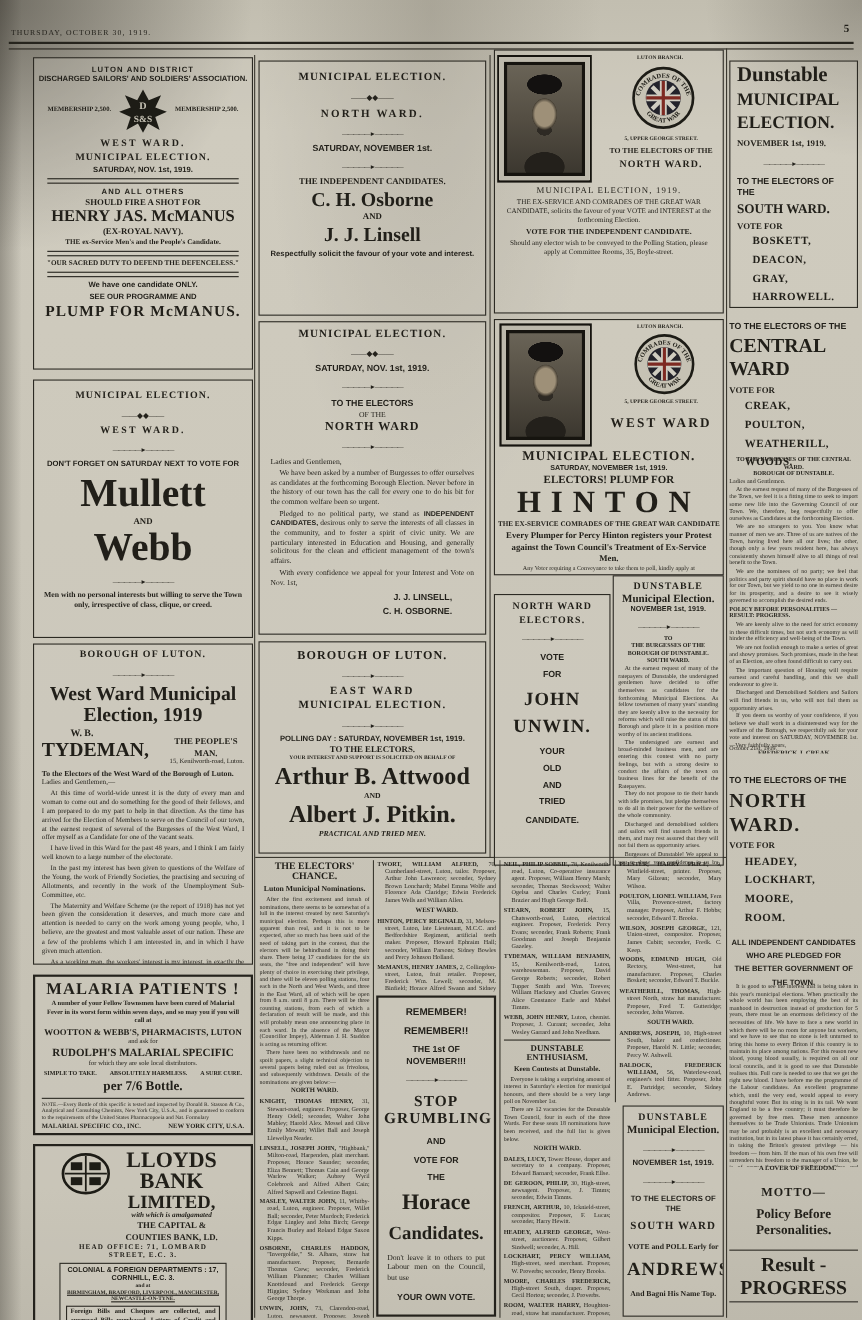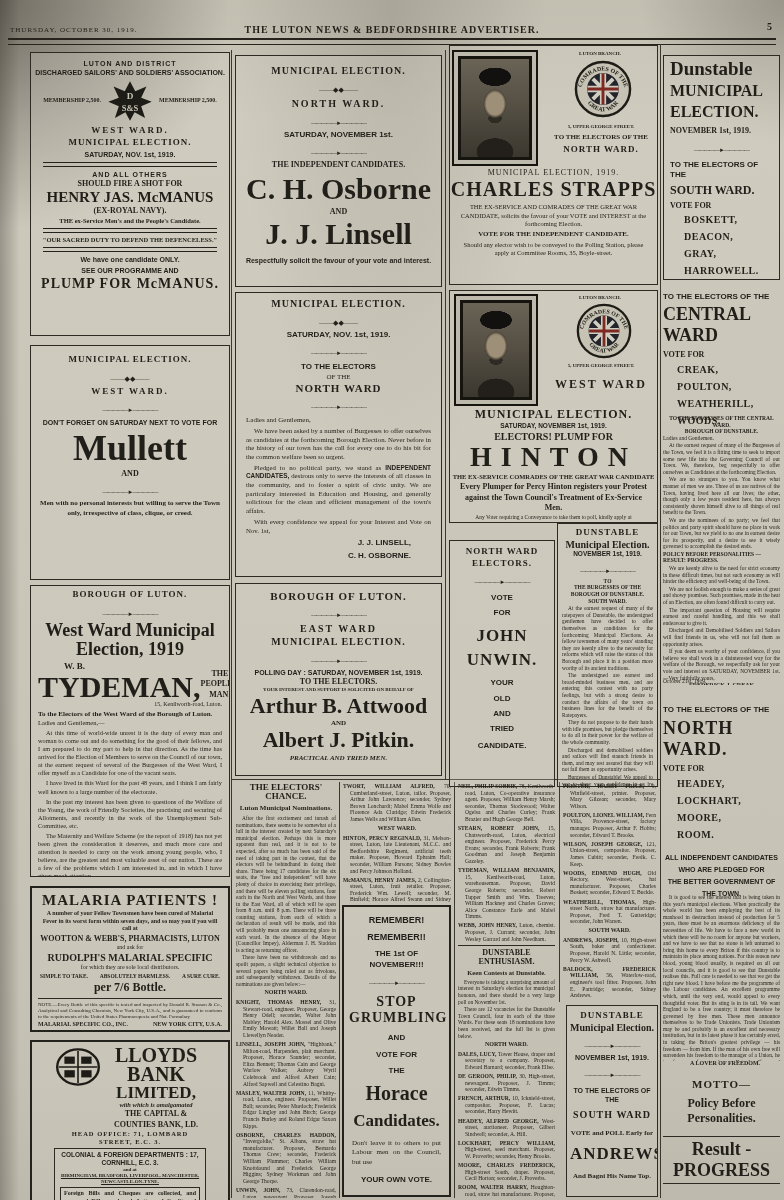--- a/index.html
+++ b/index.html
@@ -18,21 +18,21 @@
 .b{font-weight:bold}
 .i{font-style:italic}
 .sans{font-family:"Liberation Sans","DejaVu Sans",sans-serif}
 .sp1{letter-spacing:1px}.sp2{letter-spacing:2px}
 .t5{font-size:5px;line-height:1.2}.t55{font-size:5.5px;line-height:1.2}
 .t6{font-size:6px;line-height:1.25}.t65{font-size:6.5px;line-height:1.25}
 .t7{font-size:7px;line-height:1.3}.t8{font-size:8px;line-height:1.3}
 .t9{font-size:9px;line-height:1.3}.t10{font-size:10px;line-height:1.3}
 .t11{font-size:11px}.t12{font-size:12px}.t13{font-size:18px}.t14{font-size:14px}
 .t15{font-size:15px}.t17{font-size:17px}.t20{font-size:20px}.t22{font-size:22px}
-.t26{font-size:30px}.t30{font-size:36px}
+.t26{font-size:18px}.t30{font-size:36px}
 .p{font-size:6.3px;line-height:1.28;text-align:justify;text-indent:8px;margin:2px 0}
 .pp{font-size:5.4px;line-height:1.22;text-align:justify;text-indent:6px;margin:1px 0}
 .nom{font-size:5.6px;line-height:1.18;text-align:justify;margin:0 0 2.5px;padding-left:7px;text-indent:-7px}
 .orn{text-align:center;line-height:1;margin:2px auto;color:#24221c}
 .orn::before{content:"―――――►―――――";font-size:6px;letter-spacing:-1px}
 .orn2{text-align:center;line-height:1;margin:2px auto;color:#24221c}
 .orn2::before{content:"――◆◆――";font-size:7px}
 .dbl{height:3px;border-top:1px solid #24221c;border-bottom:1px solid #24221c;margin:3px 12px}
 .rule{border-top:1px solid #2c2a23;margin:3px 0}
 .vrule{position:absolute;width:1px;background:#3a382f}
@@ -46,21 +46,20 @@
  linear-gradient(180deg,#6b6558,#544e43 50%,#3a362e)}
 .ward-vote{font-weight:bold;font-size:10px;line-height:1.7;letter-spacing:.5px;padding-left:14px}
 svg text{font-family:"Liberation Serif",serif}
 </style>
 </head>
 <body>
 
 <div class="page">
 
   <div class="abs t7 sp1" style="left:10px;top:26px">THURSDAY, OCTOBER 30, 1919.</div>
-  <div class="abs t10 b sp1 c" style="left:200px;top:23px;width:384px">THE LUTON NEWS &amp; BEDFORDSHIRE ADVERTISER.</div>
   <div class="abs t10 b" style="right:12px;top:20px">5</div>
   <div class="abs" style="left:8px;right:8px;top:38px;height:4px;border-top:2px solid #26241d;border-bottom:1px solid #26241d"></div>
 
   <div class="vrule" style="left:231px;top:50px;height:1148px"></div>
   <div class="vrule" style="left:445px;top:50px;height:730px"></div>
   <div class="vrule" style="left:660px;top:44px;height:1154px"></div>
   <div class="vrule" style="left:339px;top:782px;height:416px"></div>
   <div class="vrule" style="left:454px;top:782px;height:416px"></div>
   <div class="vrule" style="left:559px;top:782px;height:220px"></div>
   <div class="hrule" style="left:232px;top:779px;width:428px"></div>
@@ -95,29 +94,30 @@
   </div>
 
   <div class="abs box c" style="left:30px;top:345px;width:200px;height:235px">
     <div class="t9 b sp1" style="margin-top:8px">MUNICIPAL ELECTION.</div>
     <div class="orn2"></div>
     <div class="t9 b sp2">WEST WARD.</div>
     <div class="orn"></div>
     <div class="t7 b sans" style="margin-top:3px">DON'T FORGET ON SATURDAY NEXT TO VOTE FOR</div>
     <div class="t30 b" style="line-height:1.1;margin-top:2px">Mullett</div>
     <div class="t8 b">AND</div>
+    <div class="t30 b" style="line-height:1.05">Webb</div>
     <div class="orn"></div>
     <div class="t7 b" style="margin:2px 8px 0">Men with no personal interests but willing to serve the Town only, irrespective of class, clique, or creed.</div>
   </div>
 
   <div class="abs box" style="left:30px;top:585px;width:200px;height:292px;padding:3px 7px">
     <div class="t9 b sp1 c">BOROUGH OF LUTON.</div>
     <div class="orn"></div>
     <div class="t13 b c" style="line-height:1.1">West Ward Municipal Election, 1919</div>
-    <div style="display:flex;align-items:center;justify-content:space-between;margin-top:1px">
+    <div style="display:flex;align-items:flex-end;justify-content:space-between;margin-top:1px">
       <div>
         <div class="t9 b" style="padding-left:26px">W. B.</div>
         <div class="t26 b" style="line-height:.95">TYDEMAN,</div>
       </div>
       <div class="c" style="padding-top:6px;padding-right:6px">
         <div class="t8 b">THE PEOPLE'S</div>
         <div class="t8 b">MAN.</div>
       </div>
     </div>
     <div class="t6" style="text-align:right">15, Kenilworth-road, Luton.</div>
@@ -241,21 +241,20 @@
       <path d="M30 14 V46 M14 30 H46" stroke="#cfccc0" stroke-width="6.5"></path>
       <path d="M30 14 V46 M14 30 H46" stroke="#7e2a22" stroke-width="3"></path>
       <text font-size="6.2" fill="#1d1c16" font-weight="bold"><textPath href="#arcT1" startOffset="50%" text-anchor="middle">COMRADES OF THE</textPath></text>
       <text font-size="6.2" fill="#1d1c16" font-weight="bold"><textPath href="#arcB1" startOffset="50%" text-anchor="middle">GREAT WAR</textPath></text>
     </svg>
     <div class="abs t5 b c" style="left:96px;top:78px;width:110px">5, UPPER GEORGE STREET.</div>
     <div class="abs t7 b c" style="left:96px;top:87px;width:110px">TO THE ELECTORS OF THE</div>
     <div class="abs t9 b sp1 c" style="left:96px;top:98px;width:110px">NORTH WARD.</div>
     <div class="c" style="margin-top:122px">
       <div class="t8 sp1">MUNICIPAL ELECTION, 1919.</div>
-      <div class="t20 b sp1" style="line-height:1.15">CHARLES STRAPPS</div>
       <div class="t65" style="margin:2px 8px">THE EX-SERVICE AND COMRADES OF THE GREAT WAR CANDIDATE, solicits the favour of your VOTE and INTEREST at the forthcoming Election.</div>
       <div class="t7 b">VOTE FOR THE INDEPENDENT CANDIDATE.</div>
       <div class="t65" style="margin:2px 10px">Should any elector wish to be conveyed to the Polling Station, please apply at Committee Rooms, 35, Boyle-street.</div>
     </div>
   </div>
 
   <div class="abs box" style="left:449px;top:290px;width:209px;height:233px">
     <div class="abs photo" style="left:6px;top:5px;width:80px;height:108px"></div>
     <div class="abs t5 b c" style="left:100px;top:4px;width:100px">LUTON BRANCH.</div>
     <svg class="abs" style="left:126px;top:12px" width="56" height="56" viewBox="0 0 60 60">

